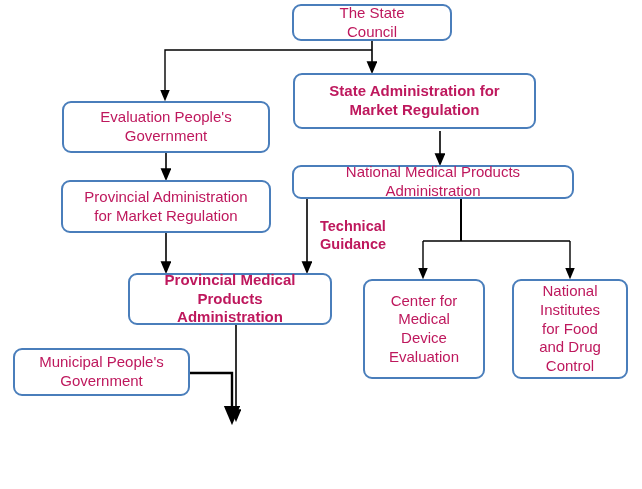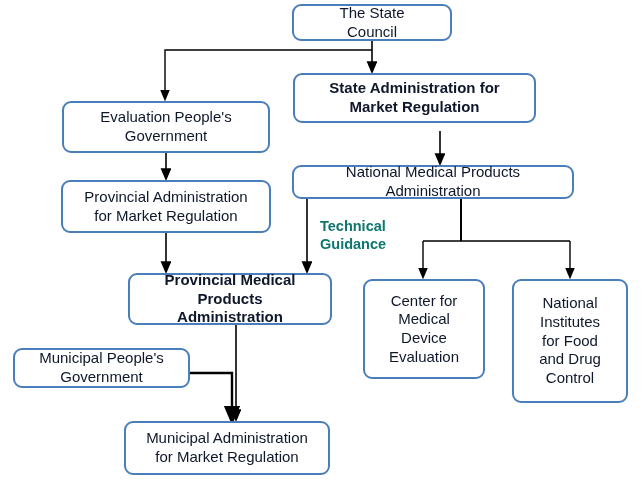--- a/index.html
+++ b/index.html
@@ -26,32 +26,32 @@
   .node {
     position: absolute;
     box-sizing: border-box;
     border: 2px solid #4a7ebb;
     border-radius: 9px;
     background: #ffffff;
     display: flex;
     align-items: center;
     justify-content: center;
     text-align: center;
-    color: #0f172a;
+    color: #be185d;
     font-size: 15px;
     line-height: 1.25;
     padding: 2px 20px;
     z-index: 2;
   }
   .node.bold {
     font-weight: bold;
   }
   .edge-label {
     position: absolute;
-    color: #0f766e;
+    color: #be185d;
     font-weight: bold;
     font-size: 14.5px;
     line-height: 1.22;
     text-align: left;
     white-space: pre-line;
     z-index: 3;
   }
 </style>
 </head>
 <body>
@@ -84,21 +84,21 @@
 
     <path d="M 236 325 L 236 416" stroke="#000000" stroke-width="1.6" fill="none" marker-end="url(#arrowhead)"></path>
 
     <path d="M 190 373 L 232 373 L 232 416" stroke="#000000" stroke-width="2.4" fill="none" marker-end="url(#arrowhead)"></path>
   </svg>
 
   <div class="node" style="left:292px; top:4px; width:160px; height:37px;">
     <span>The State Council</span>
   </div>
 
-  <div class="node bold" style="left:293px; top:73px; width:243px; height:50px;">
+  <div class="node bold" style="left:293px; top:73px; width:243px; height:56px;">
     <span>State Administration for Market Regulation</span>
   </div>
 
   <div class="node" style="left:62px; top:101px; width:208px; height:52px;">
     <span>Evaluation People's Government</span>
   </div>
 
   <div class="node" style="left:292px; top:165px; width:282px; height:34px;">
     <span>National Medical Products Administration</span>
   </div>
@@ -108,28 +108,25 @@
   </div>
 
   <div class="node" style="left:128px; top:273px; width:204px; height:52px;font-weight:bold;">
     <span>Provincial Medical Products Administration</span>
   </div>
 
   <div class="node" style="left:363px; top:279px; width:122px; height:100px;">
     <span>Center for Medical Device Evaluation</span>
   </div>
 
-  <div class="node" style="left:512px; top:279px; width:116px; height:124px;">
+  <div class="node" style="left:512px; top:279px; width:116px; height:100px;">
     <span>National Institutes for Food and Drug Control</span>
   </div>
 
-  <div class="node" style="left:13px; top:348px; width:177px; height:40px;">
+  <div class="node" style="left:13px; top:348px; width:177px; height:48px;">
     <span>Municipal People's Government</span>
   </div>
 
-  <div class="node" style="left:124px; top:421px; width:206px; height:54px;">
-    <span>Municipal Administration for Market Regulation</span>
-  </div>
 
   <div class="edge-label" style="left:320px; top:218px;">Technical
 Guidance</div>
 
 </div>
 
 </body></html>

